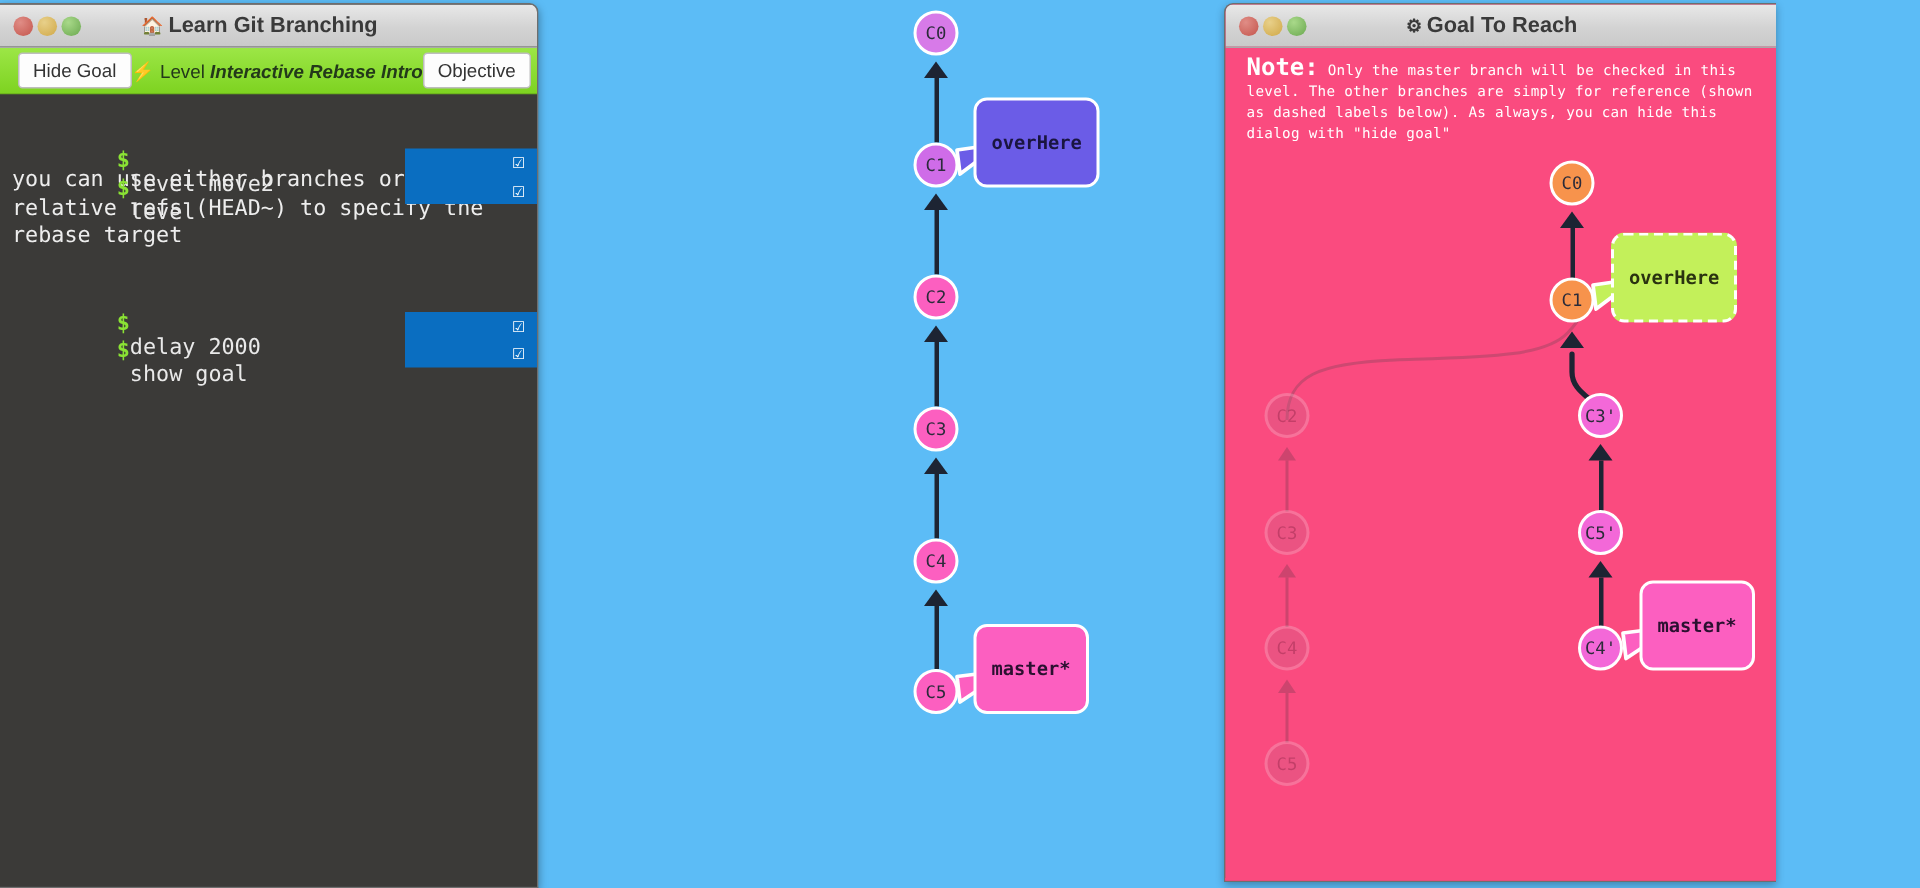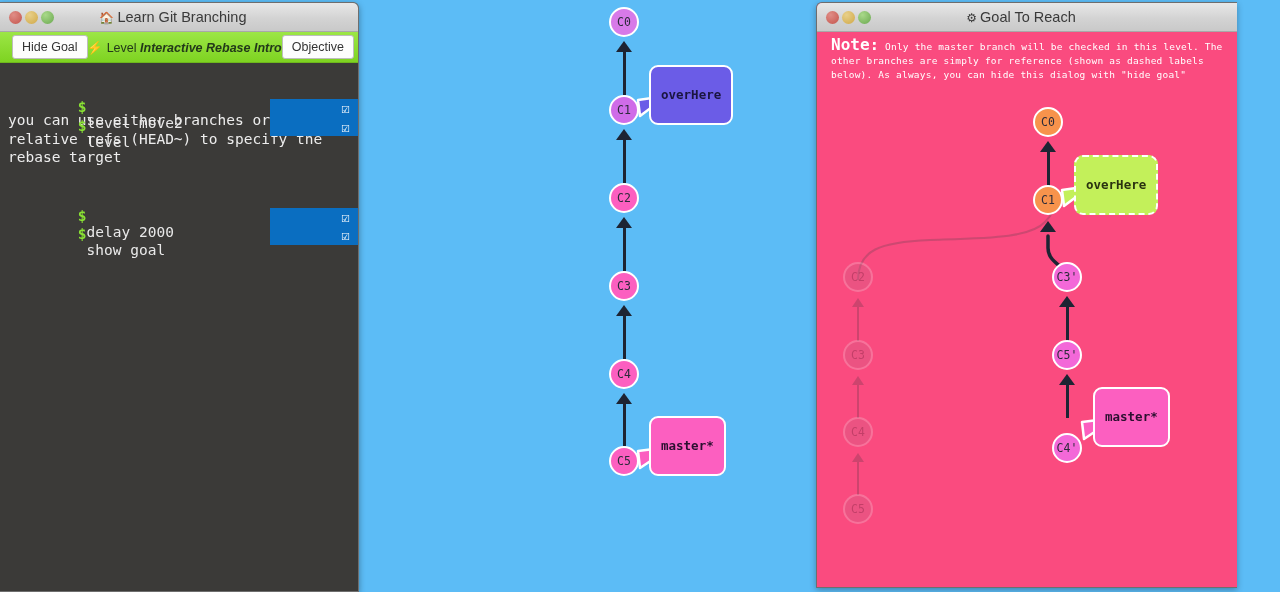--- a/index.html
+++ b/index.html
@@ -28,21 +28,21 @@
     border-bottom: 1px solid #a8a8a8;
     display: flex; align-items: center;
   }
   .lights { display: flex; gap: 3px; padding-left: 9px; }
   .light { width: 13px; height: 13px; border-radius: 50%; }
   .light.red { background: radial-gradient(circle at 35% 30%, #e08d86, #c4554c); }
   .light.yellow { background: radial-gradient(circle at 35% 30%, #e8d08a, #d0a847); }
   .light.green { background: radial-gradient(circle at 35% 30%, #a9d98a, #6aa84f); }
   .title-text {
     position: absolute; left: 0; right: 12px; text-align: center;
-    font-size: 14.5px; color: #3a3a3a; font-weight: 400;
+    font-size: 14.5px; color: #3a3a3a; font-weight: 700;
     pointer-events: none;
   }
   .title-icon { font-size: 12px; margin-right: 3px; }
 
   
   .level-bar {
     height: 31px; background: #8ae234; background: linear-gradient(to bottom,#9ce646,#7ed321);
     display: flex; align-items: center; justify-content: space-between;
     padding: 0 12px; box-sizing: border-box;
     border-bottom: 1px solid #6fb81c;
@@ -79,21 +79,21 @@
     color: #ffffff; font-size: 14px; line-height: 1;
   }
   .out-line { padding-left: 8px; height: 18.5px; white-space: pre; color: #ededed; }
   .spacer { height: 8px; }
 
   
   .canvas-mid { position: absolute; left: 359px; top: 0; width: 457px; height: 592px; }
 
   
   .win-right {
-    position: absolute; left: 816px; top: 2px; width: 421px; height: 586px;
+    position: absolute; left: 816px; top: 2px; width: 368px; height: 586px;
     box-sizing: border-box;
     border: 1px solid #6e6e6e; border-right: none;
     border-radius: 6px 0 0 0;
     background: #f9457a;
     box-shadow: 0 2px 6px rgba(0,0,0,0.3);
     overflow: hidden;
   }
   .goal-body { position: relative; width: 100%; height: calc(100% - 28px); background: #fa4b7f; }
   .note {
     padding: 6px 14px 0 14px;
@@ -309,21 +309,21 @@
       </div>
     <div class="node" id="goal-n1" style="z-index: 7; left: 1033px; top: 185px; background: rgb(247, 147, 76);">
         <span>C1</span>
       </div>
     <div class="node" id="goal-n2" style="z-index: 7; left: 1052px; top: 262px; background: rgb(243, 104, 216); text-align: center;">
         <span>C3'</span>
       </div>
     <div class="node" id="goal-n3" style="z-index: 7; left: 1052px; top: 340px; background: rgb(243, 104, 216);">
         <span>C5'</span>
       </div>
-    <div class="node" id="goal-n4" style="z-index: 7; left: 1052px; top: 433px; background: rgb(243, 104, 216); align-items: center;">
+    <div class="node" id="goal-n4" style="z-index: 7; left: 1052px; top: 417px; background: rgb(243, 104, 216); align-items: center;">
         <span>C4'</span>
       </div>
     <div class="node faded" id="goal-n5" style="z-index: 7; left: 843px; top: 262px; background: rgb(199, 106, 141);">
         <span>C2</span>
       </div>
     <div class="node faded" id="goal-n6" style="z-index: 7; left: 843px; top: 340px; background: rgb(199, 106, 141);">
         <span>C3</span>
       </div>
     <div class="node faded" id="goal-n7" style="z-index: 7; left: 843px; top: 417px; background: rgb(199, 106, 141);">
         <span>C4</span>

